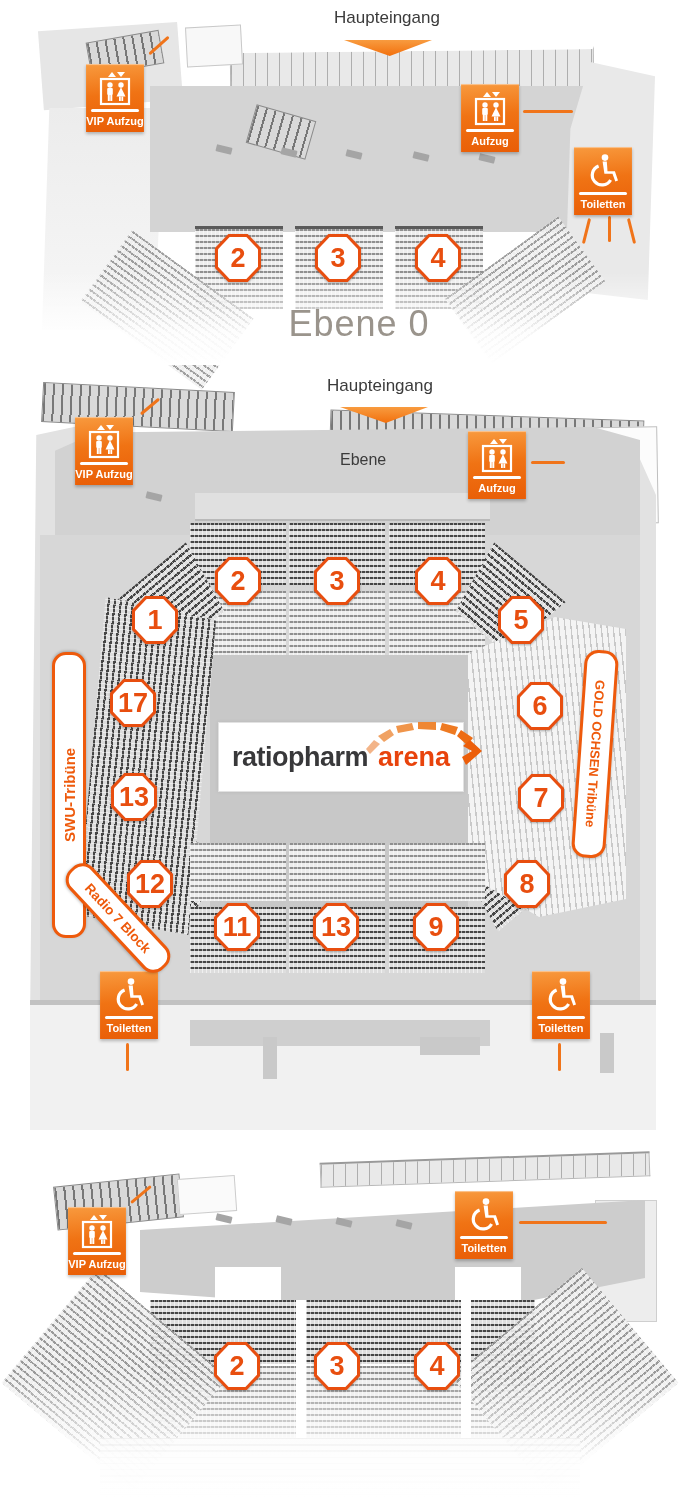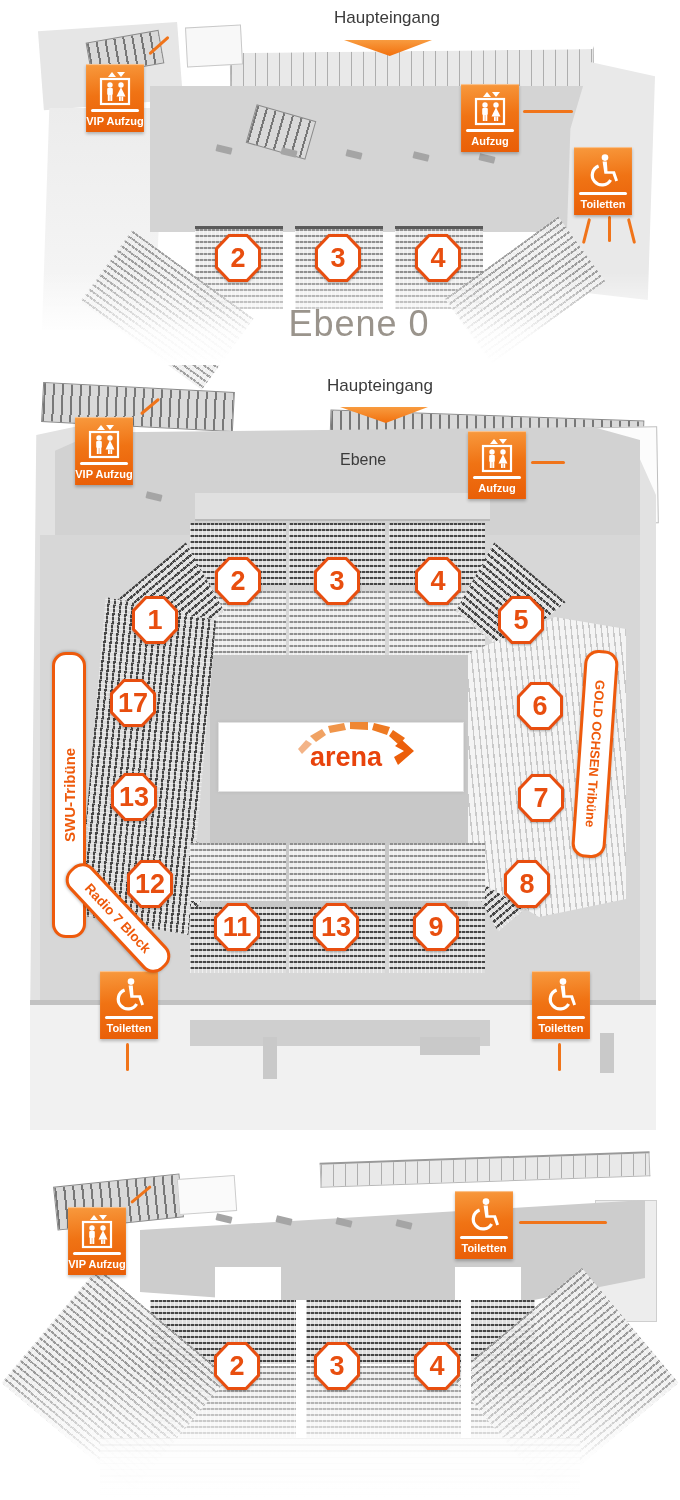--- a/index.html
+++ b/index.html
@@ -208,20 +208,21 @@
     <div class="abs rows-vl" style="left:468px;top:252px;width:158px;height:300px;clip-path:polygon(0 12%,55% 0,100% 4%,100% 94%,45% 100%,0 86%);"></div>
 
     <div class="abs seats-mid" style="left:190px;top:478px;width:96px;height:58px;"></div>
     <div class="abs seats-dark" style="left:190px;top:542px;width:96px;height:66px;"></div>
     <div class="abs seats-mid" style="left:289px;top:478px;width:96px;height:58px;"></div>
     <div class="abs seats-dark" style="left:289px;top:542px;width:96px;height:66px;"></div>
     <div class="abs seats-mid" style="left:389px;top:478px;width:96px;height:58px;"></div>
     <div class="abs seats-dark" style="left:389px;top:542px;width:96px;height:66px;"></div>
 
     <div class="logo-box" style="left:218px;top:357px;width:244px;height:68px;">
+      <span class="logo-brand">ratiopharm</span>
       <span class="logo-venue">
         <svg class="logo-swoosh" width="120" height="58" viewBox="0 0 120 58">
           <polygon points="4,34 12,25 18,29 8,39" fill="#f3b488"></polygon>
           <polygon points="16,21 28,14 32,20 22,27" fill="#f0a263"></polygon>
           <polygon points="34,11 50,8 52,15 36,18" fill="#f0954a"></polygon>
           <polygon points="56,7 74,7 74,15 56,14" fill="#ef8733"></polygon>
           <polygon points="80,8 96,12 93,20 78,15" fill="#ee7a22"></polygon>
           <polygon points="99,15 111,23 105,30 95,21" fill="#ed6c14"></polygon>
           <polygon points="108,25 120,36 104,50 100,42 110,36 101,31" fill="#ec5e0a"></polygon>
         </svg>

